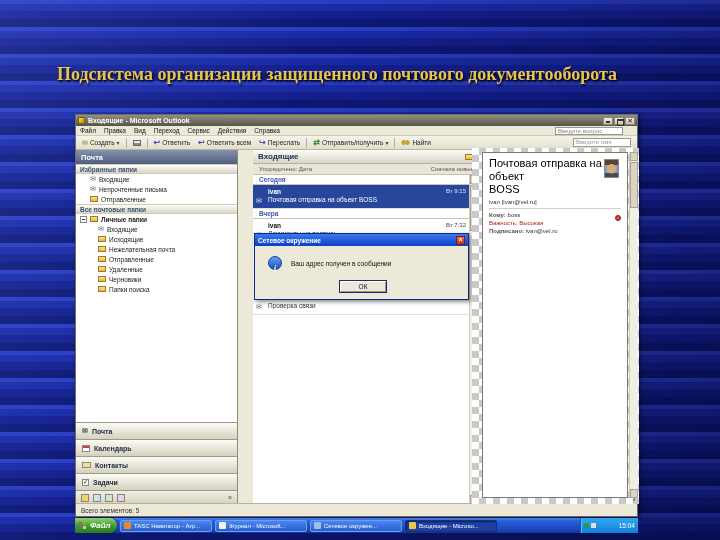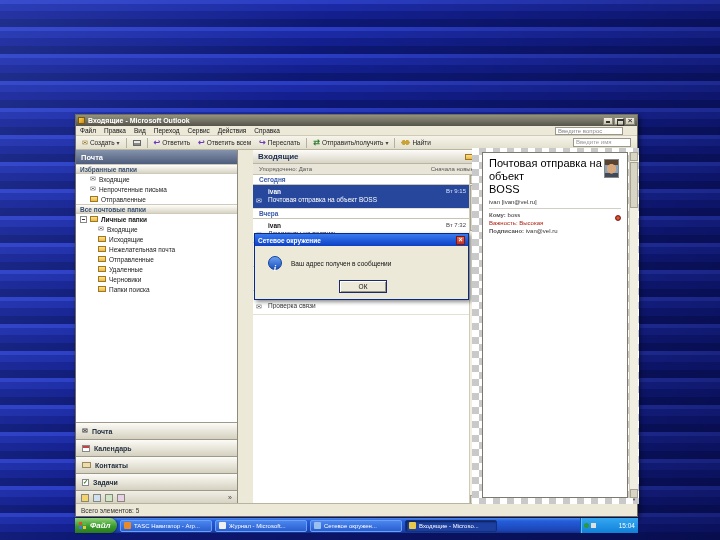--- a/index.html
+++ b/index.html
@@ -178,20 +178,21 @@
   .tray { margin-left:auto; width:58px; height:15px; background:linear-gradient(180deg,#35a8f2,#1080d8);
     border-left:1px solid #0a5aa8; box-shadow:inset 1px 0 0 #5ac0ff; display:flex; align-items:center; gap:2px; padding:0 3px; }
   .trayic { width:5px; height:5px; }
   .trayic.g { background:#2a9a3a; border-radius:50%; } .trayic.w { background:#e0e0e0; }
   .traytime { margin-left:auto; color:#fff; font-size:6.5px; }
 </style>
 </head>
 <body>
 
 <div class="slide">
+  <div class="slide-title">Подсистема организации защищенного почтового документооборота</div>
 
   <div class="shot">
 
     <div class="win">
 
       <div class="titlebar">
         <span class="appicon"></span>
         <span class="wtitle">Входящие - Microsoft Outlook</span>
         <span class="wbtn min"></span>
         <span class="wbtn max"></span>

